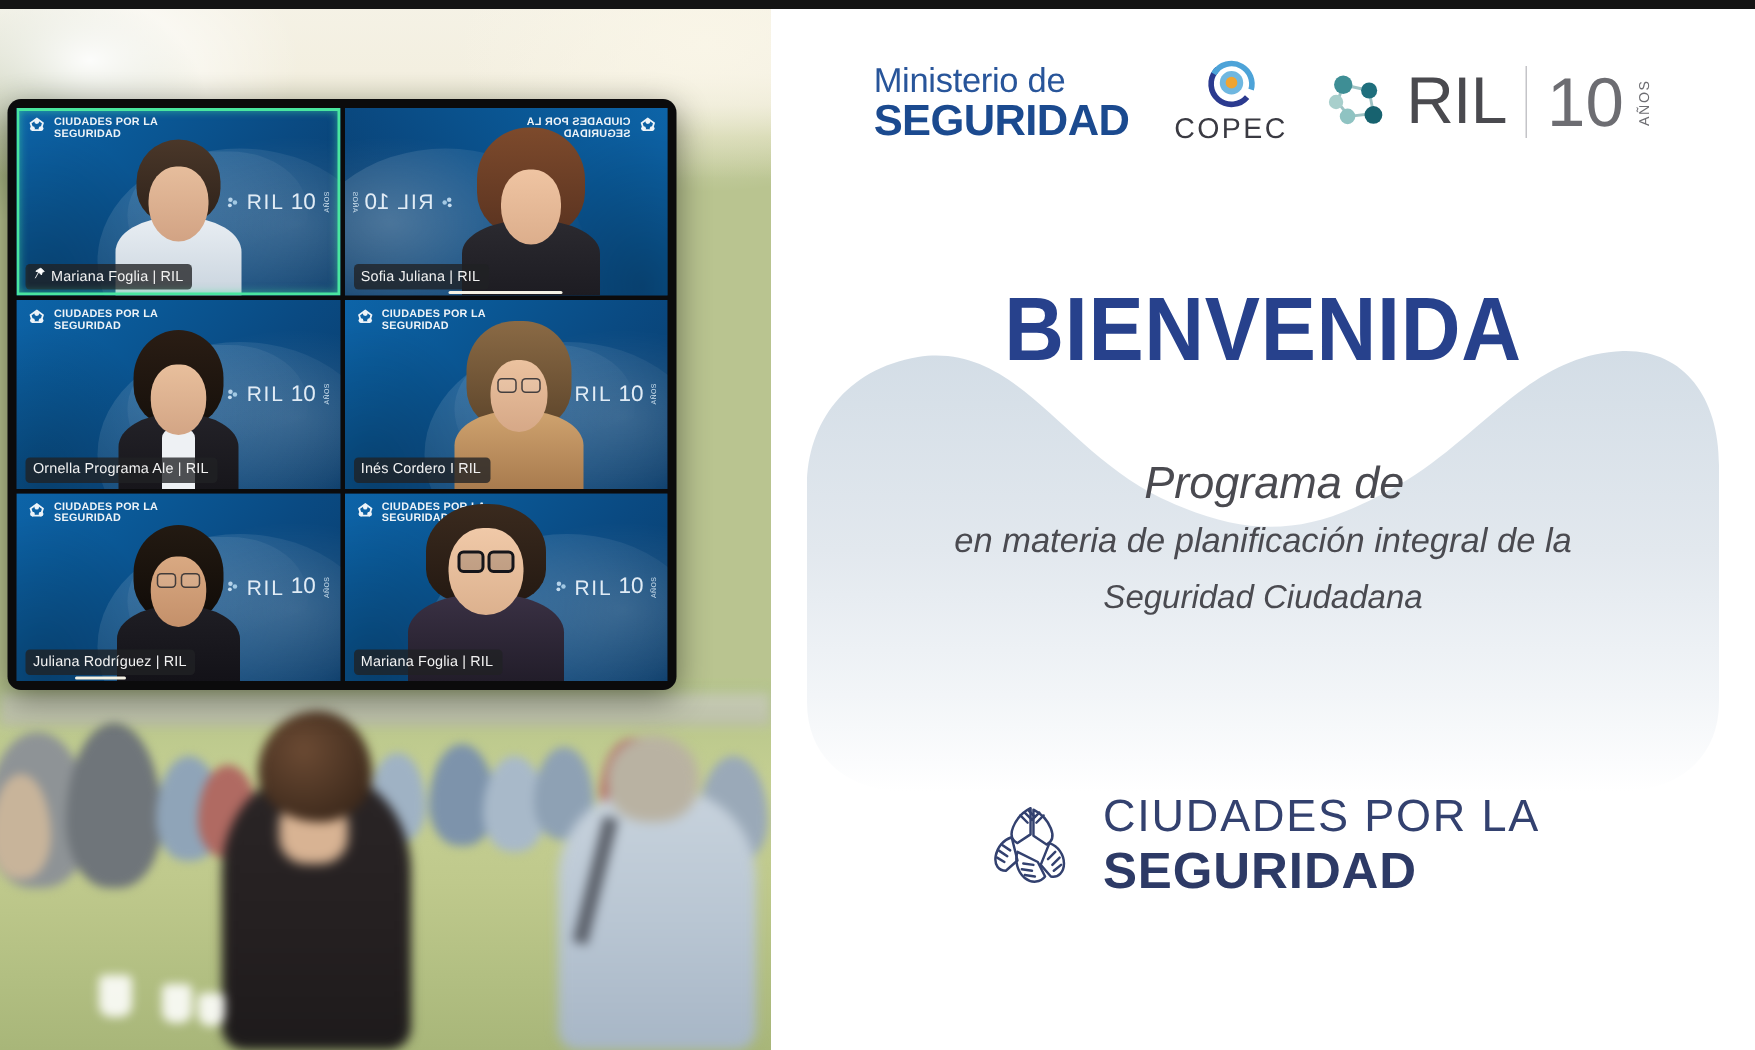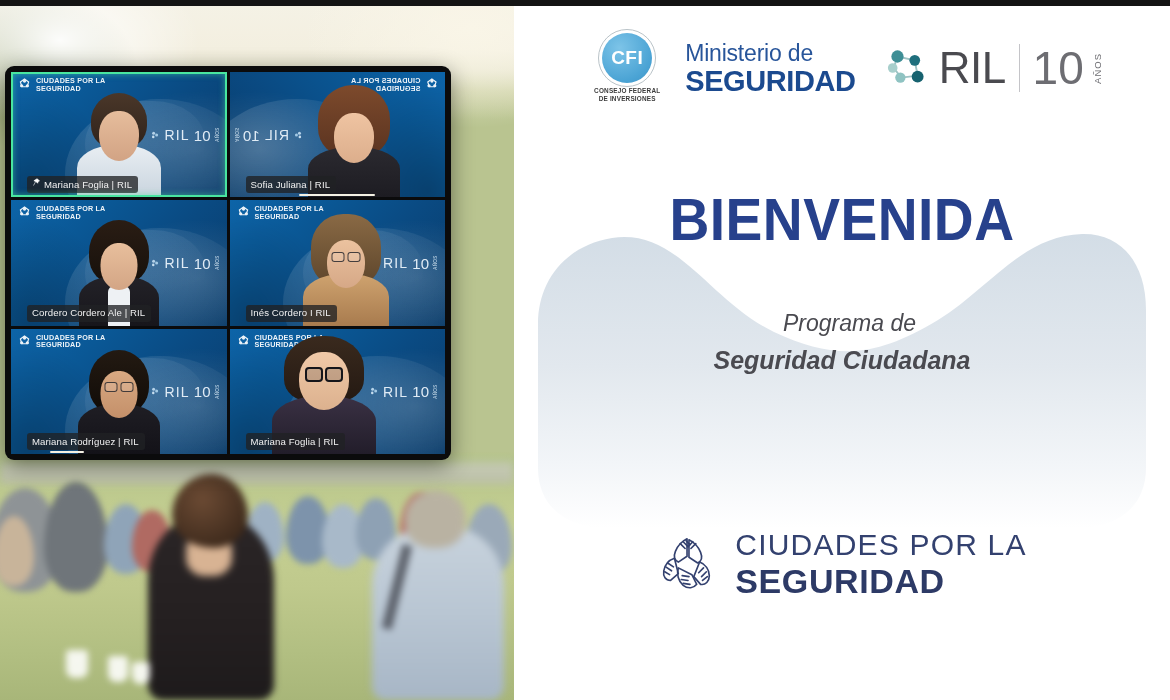--- a/index.html
+++ b/index.html
@@ -99,21 +99,21 @@
   .person{position:absolute;left:50%;transform:translateX(-50%);bottom:0;}
   .p-body{position:absolute;left:50%;transform:translateX(-50%);bottom:0;border-radius:46% 46% 0 0/44% 44% 0 0;}
   .p-hair{position:absolute;left:50%;transform:translateX(-50%);border-radius:50% 50% 42% 42%;}
   .p-face{position:absolute;left:50%;transform:translateX(-50%);border-radius:46% 46% 50% 50%;}
   .glasses{position:absolute;left:50%;transform:translateX(-50%);display:flex;gap:3px;align-items:center;}
   .lens{width:11px;height:8px;border:1.4px solid rgba(40,40,45,.85);border-radius:3px;background:rgba(255,255,255,.12);}
   .lens.dark{border-color:#15151a;border-width:2.2px;background:rgba(20,20,25,.18);width:14px;height:11px;border-radius:4px;}
 
   
   .name-badge{
-    position:absolute;left:16px;bottom:4px;z-index:6;
+    position:absolute;left:6px;bottom:4px;z-index:6;
     display:flex;align-items:flex-start;gap:3px;
     background:rgba(32,33,36,.78);color:#f1f1f1;
     font-size:9.6px;line-height:13px;padding:1.5px 6px 2.5px 5px;border-radius:3px;
     white-space:nowrap;letter-spacing:.1px;
   }
   .pin-icon{width:9px;height:9px;flex:0 0 auto;}
   .active-border{position:absolute;inset:0;border:2px solid #49e6a0;box-shadow:0 0 6px rgba(73,230,160,.55) inset;pointer-events:none;z-index:7;}
   .speak-underline{position:absolute;left:50%;transform:translateX(-50%);bottom:1px;width:76px;height:2.4px;background:#f4f1e4;border-radius:2px;z-index:8;}
 
   
@@ -156,24 +156,24 @@
   .title{
     position:absolute;left:0;top:185px;width:656px;text-align:center;z-index:2;
     font-size:60px;font-weight:800;color:#27418c;letter-spacing:.5px;
     transform:scaleX(.92);transform-origin:center;
     text-shadow:1px 1px 0 rgba(255,255,255,.6);
     font-family:"Liberation Sans",sans-serif;
   }
 
   .body-text{position:absolute;left:0;top:305px;width:656px;text-align:center;z-index:2;color:#4a4a50;}
   .bt-line{font-style:italic;font-family:"Liberation Sans",sans-serif;}
-  .bt1{font-size:23px;line-height:36px;font-weight:400;padding-left:15px;}
+  .bt1{font-size:30px;line-height:36px;font-weight:400;padding-left:15px;}
   .bt2{font-size:25px;line-height:38px;font-weight:700;letter-spacing:-.2px;}
   .bt3{font-size:23px;line-height:38px;font-weight:400;}
-  .bt4{font-size:25px;line-height:38px;font-weight:700;}
+  .bt4{font-size:22px;line-height:38px;font-weight:400;}
 
   
   .cps-logo{position:absolute;left:0;top:528px;width:656px;display:flex;align-items:center;justify-content:center;gap:16px;z-index:2;}
   .cps-mark{width:62px;height:62px;flex:0 0 auto;}
   .cps-text{display:flex;flex-direction:column;}
   .cps-l1{font-size:30px;color:#33416f;letter-spacing:1.2px;line-height:34px;font-weight:400;}
   .cps-l2{font-size:34px;color:#2d3a66;letter-spacing:.6px;line-height:38px;font-weight:700;}
 </style>
 </head>
 <body>
@@ -314,21 +314,21 @@
             <span class="ten">10</span>
             <span class="anos">AÑOS</span>
           </div>
           <div class="person">
             <div class="p-body" style="width:80px;height:50px;background:linear-gradient(180deg,#232228,#17161b);"></div>
             <div class="p-body" style="width:22px;height:40px;background:#eef1f4;border-radius:6px 6px 0 0;"></div>
             <div class="p-face" style="bottom:36px;width:37px;height:47px;background:linear-gradient(180deg,#e8bf9c,#d3a585);"></div>
             <div class="p-hair" style="bottom:42px;width:60px;height:64px;background:linear-gradient(180deg,#2a1d14,#16100b);z-index:-1;"></div>
           </div>
           <div class="name-badge">
-            <span>Cordero Cordero Ale | RIL</span>
+            <span>Ornella Programa Ale | RIL</span>
           </div>
         </div>
 
         <div class="tile">
           <div class="bg"></div>
           <div class="swoosh"></div>
           <div class="swoosh2"></div>
           <div class="wm">
             <svg class="wm-mark" viewBox="0 0 24 24">
               <path d="M12 3.2 L18.6 8 L16.2 15.6 L7.8 15.6 L5.4 8 Z" fill="none" stroke="#fff" stroke-width="1.9"></path>
@@ -394,21 +394,21 @@
           <div class="person">
             <div class="p-body" style="width:82px;height:50px;background:linear-gradient(180deg,#1f1e24,#131218);"></div>
             <div class="p-face" style="bottom:36px;width:37px;height:47px;background:linear-gradient(180deg,#d9a982,#c4906a);"></div>
             <div class="p-hair" style="bottom:40px;width:60px;height:64px;background:linear-gradient(180deg,#231a12,#100b07);z-index:-1;"></div>
             <div class="glasses" style="bottom:62px;">
               <div class="lens"></div>
                 <div class="lens"></div>
             </div>
           </div>
           <div class="name-badge">
-            <span>Mariana Rodríguez | RIL</span>
+            <span>Juliana Rodríguez | RIL</span>
           </div>
           <div class="speak-underline" style="left:26%;width:34px;"></div>
         </div>
 
         <div class="tile">
           <div class="bg"></div>
           <div class="swoosh"></div>
           <div class="wm">
             <svg class="wm-mark" viewBox="0 0 24 24">
               <path d="M12 3.2 L18.6 8 L16.2 15.6 L7.8 15.6 L5.4 8 Z" fill="none" stroke="#fff" stroke-width="1.9"></path>
@@ -446,35 +446,36 @@
         </div>
 
       </div>
     </div>
   </div>
 
   <div class="right-panel">
 
     <div class="logo-bar">
 
-      <div class="cfi">
-        <div class="cfi-circle">
-          <span>CFI</span>
-        </div>
-        <div class="cfi-sub">
-          <div>CONSEJO FEDERAL</div>
-          <div>DE INVERSIONES</div>
-        </div>
-      </div>
 
       <div class="minseg">
         <div class="l1">Ministerio de</div>
         <div class="l2">SEGURIDAD</div>
       </div>
 
+      <div class="copec">
+        <svg class="copec-mark" viewBox="0 0 40 40">
+          <path d="M20 3 a17 17 0 1 1 -0.1 0 Z" fill="none"></path>
+          <circle cx="20" cy="20" r="16" fill="none" stroke="#2b3a8f" stroke-width="4.4" stroke-dasharray="52 100" transform="rotate(40 20 20)"></circle>
+          <circle cx="20" cy="20" r="16" fill="none" stroke="#4da3d8" stroke-width="4.4" stroke-dasharray="46 100" transform="rotate(210 20 20)"></circle>
+          <circle cx="20" cy="19" r="9.2" fill="#6fb7e0"></circle>
+          <circle cx="20" cy="19" r="4.6" fill="#f0a431"></circle>
+        </svg>
+        <div class="copec-txt">COPEC</div>
+      </div>
 
       <div class="ril">
         <svg class="ril-mol" viewBox="0 0 48 48">
           <line x1="12" y1="12" x2="30" y2="16" stroke="#9ec3c4" stroke-width="2"></line>
           <line x1="30" y1="16" x2="33" y2="32" stroke="#9ec3c4" stroke-width="2"></line>
           <line x1="33" y1="32" x2="16" y2="34" stroke="#9ec3c4" stroke-width="2"></line>
           <line x1="16" y1="34" x2="8" y2="24" stroke="#9ec3c4" stroke-width="2"></line>
           <line x1="8" y1="24" x2="12" y2="12" stroke="#9ec3c4" stroke-width="2"></line>
           <circle cx="12" cy="12" r="6.4" fill="#3e8e95"></circle>
           <circle cx="30" cy="16" r="5.6" fill="#1f6f7d"></circle>
@@ -499,20 +500,21 @@
           <stop offset="100%" stop-color="#ffffff"></stop>
         </linearGradient>
       </defs>
       <path d="M0 96 C0 54 26 18 74 10 C140 0 170 72 236 104 C300 134 340 128 400 92 C452 60 484 8 544 6 C584 5 608 36 608 82 L608 240 C608 278 580 300 540 300 L68 300 C28 300 0 278 0 240 Z" fill="url(#wg)"></path>
     </svg>
 
     <div class="title">BIENVENIDA</div>
 
     <div class="body-text">
       <div class="bt-line bt1">Programa de</div>
+      <div class="bt-line bt3">en materia de planificación integral de la</div>
       <div class="bt-line bt4">Seguridad Ciudadana</div>
     </div>
 
     <div class="cps-logo">
       <svg class="cps-mark" viewBox="0 0 64 64">
         <g fill="none" stroke="#33416f" stroke-width="1.7" stroke-linejoin="round" stroke-linecap="round">
           <path d="M31 6 C25 9 21 14 19 19 C17 24 18 28 22 30 L31 24 Z"></path>
           <path d="M33 7 C39 10 43 15 45 20 C47 25 46 29 42 31 L33 25 Z"></path>
           <path d="M24 11 L29 16 M27 9 L32 14 M30 8 L34 12"></path>
           <path d="M40 11 L35 16 M37 9 L32 14"></path>

